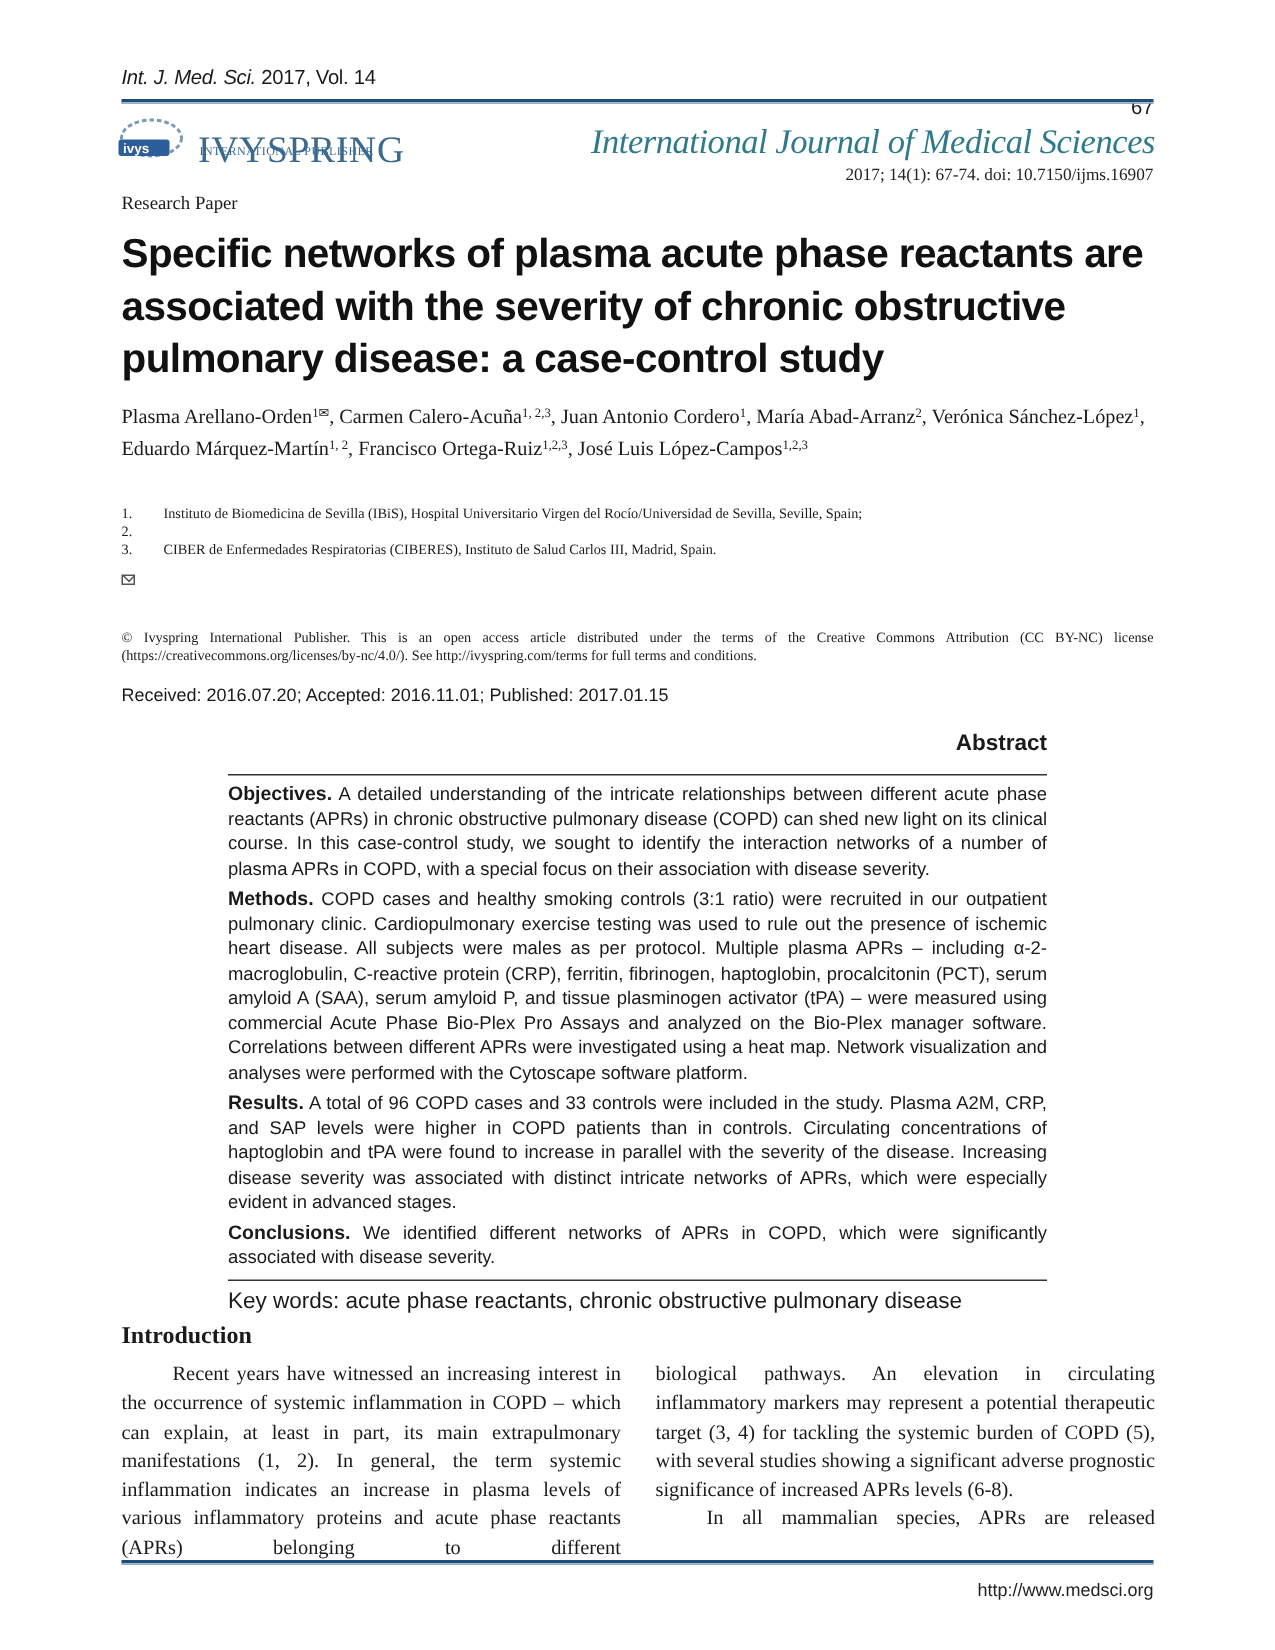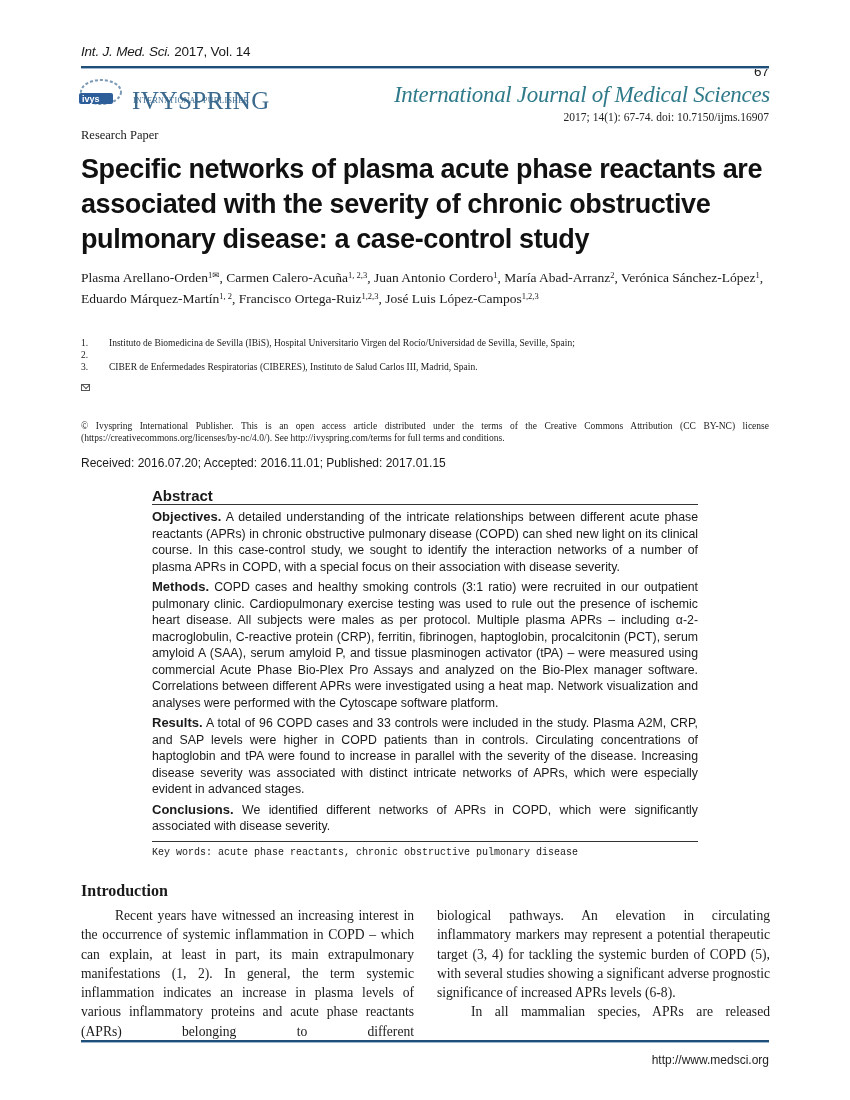--- a/index.html
+++ b/index.html
@@ -33,25 +33,25 @@
 
   .corr { position: absolute; left: 81px; top: 381px; width: 688px; font-family: "Liberation Serif", serif; font-size: 9.5px; line-height: 14px; text-align: justify; }
   .mail-icon { display: inline-block; width: 9px; height: 7px; border: 1px solid #555; position: relative; margin-right: 3px; vertical-align: 0; }
   .mail-icon::after { content: ""; position: absolute; left: 1px; top: -3px; width: 5px; height: 5px; border-right: 1px solid #555; border-bottom: 1px solid #555; transform: rotate(45deg); }
 
   .license { position: absolute; left: 81px; top: 420px; width: 688px; font-family: "Liberation Serif", serif; font-size: 9.5px; line-height: 12px; text-align: justify; }
 
   .dates { position: absolute; left: 81px; top: 456px; font-family: "Liberation Sans", sans-serif; font-size: 12px; }
 
   .abstract { position: absolute; left: 152px; top: 487px; width: 546px; font-family: "Liberation Sans", sans-serif; }
-  .abstract h2 { font-size: 15px; font-weight: bold; padding-bottom: 0; border-bottom: 1px solid #333; }
+  .abstract h2 { font-size: 15px; font-weight: bold; padding-bottom: 12px; border-bottom: 1px solid #333; text-align: right; }
   .abstract p { font-size: 12.3px; line-height: 16.5px; text-align: justify; margin-top: 4px; }
   .abstract p b { font-size: 13px; }
   .abstract .closing-rule { border-top: 1px solid #333; margin-top: 6px; }
-  .keywords { font-family: Liberation Mono, monospace; font-size: 10px; margin-top: 5px; }
+  .keywords { font-family: Liberation Sans, sans-serif; font-size: 15px; margin-top: 5px; }
 
   .intro-h { position: absolute; left: 81px; top: 882px; font-family: "Liberation Serif", serif; font-weight: bold; font-size: 16px; }
   .col { position: absolute; top: 906px; width: 333px; font-family: "Liberation Serif", serif; font-size: 13.6px; line-height: 19.3px; text-align: justify; text-align-last: justify; }
   .col.left { left: 81px; }
   .col.right { left: 437px; top: 906px; }
   .col p { text-indent: 34px; }
   .col p.cont { text-indent: 0; }
   .col p.last-left { text-align-last: justify; }
   .col p.endpara { text-align-last: left; }
 

